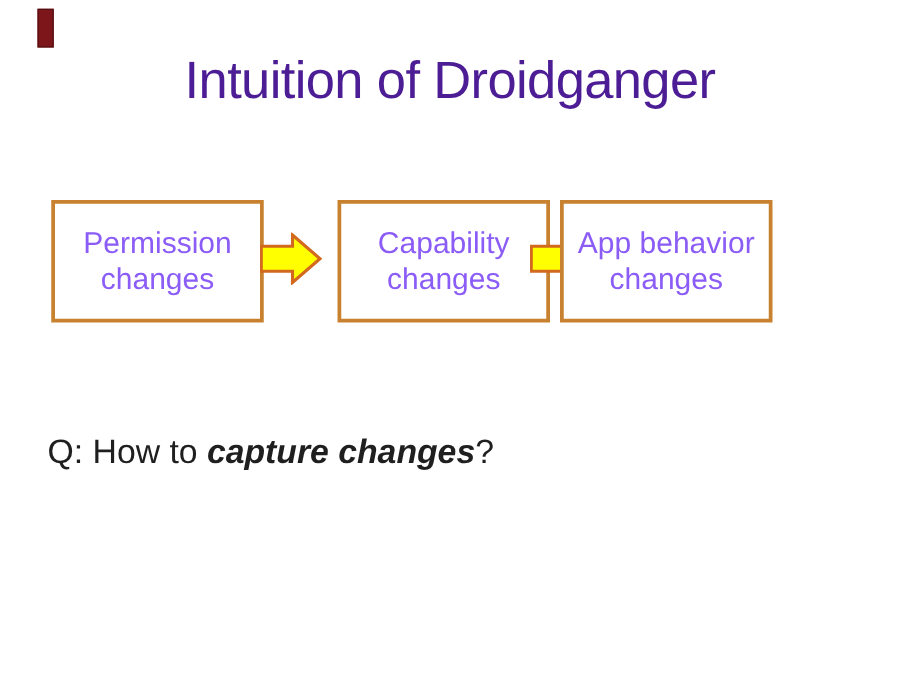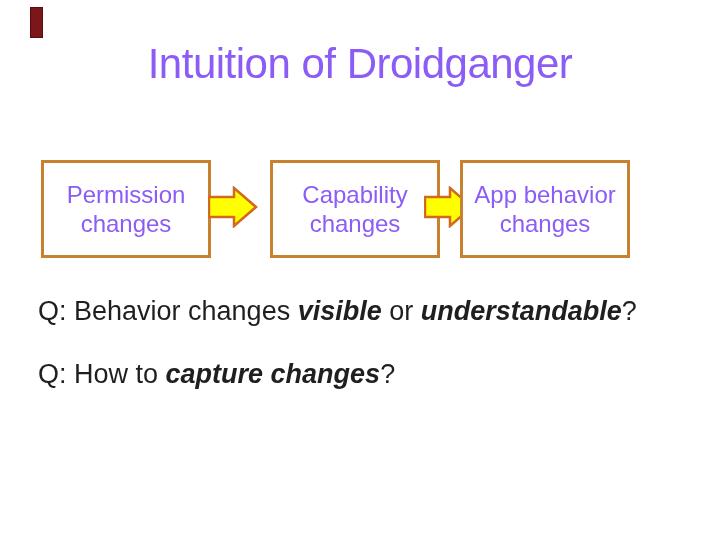--- a/index.html
+++ b/index.html
@@ -21,21 +21,21 @@
   }
   .slide-title {
     position: absolute;
     left: 0; top: 38px;
     width: 720px;
     margin: 0;
     text-align: center;
     font-size: 42px;
     font-weight: 400;
     line-height: 52px;
-    color: #8b5cf6;
+    color: #4c1d95;
     letter-spacing: -0.5px;
   }
   .flow-box {
     position: absolute;
     top: 160px;
     width: 170px;
     height: 98px;
     box-sizing: border-box;
     border: 3px solid var(--box-border, #c8812f);
     background: #ffffff;
@@ -43,21 +43,21 @@
     flex-direction: column;
     align-items: center;
     justify-content: center;
     text-align: center;
     font-size: 24px;
     line-height: 29px;
     color: #8b5cf6;
   }
   .flow-box.b1 { left: 41px; }
   .flow-box.b2 { left: 258px; margin-left: 12px; }
-  .flow-box.b3 { left: 460px; }
+  .flow-box.b3 { left: 448px; }
   .flow-arrow {
     position: absolute;
     top: 186px;
     width: 50px;
     height: 42px;
   }
   .flow-arrow.a1 { left: 208px; }
   .flow-arrow.a2 { left: 424px; }
   .flow-arrow polygon {
     fill: var(--arrow-fill, #ffff00);
@@ -68,21 +68,21 @@
   .qa-line {
     position: absolute;
     left: 38px;
     margin: 0;
     font-size: 27px;
     line-height: 38px;
     color: #1f1f1f;
     white-space: nowrap;
   }
   .q1 { top: 292px; }
-  .q2-block { top: 355px; }
+  .q2-block { top: 342px; }
   .qa-line .em, .q2-block .em {
     font-weight: bold;
     font-style: italic;
   }
   .q2-block div { line-height: 38px; }
 </style>
 </head>
 <body>
 
 <div class="slide">
@@ -107,19 +107,18 @@
 
   <svg class="flow-arrow a2" viewBox="0 0 50 42" xmlns="http://www.w3.org/2000/svg">
     <polygon points="1,11 26,11 26,2 48,21 26,40 26,31 1,31"></polygon>
   </svg>
 
   <div class="flow-box b3">
     <span>App behavior</span>
     <span>changes</span>
   </div>
 
-  <p class="qa-line q1"><span>Q: Behavior changes </span><span class="em">visible</span><span> or </span><span class="em">understandable</span><span>?</span></p>
 
   <div class="qa-line q2-block">
     <div><span>Q: How to </span><span class="em">capture changes</span><span>?</span></div>
   </div>
 
 </div>
 
 </body></html>

